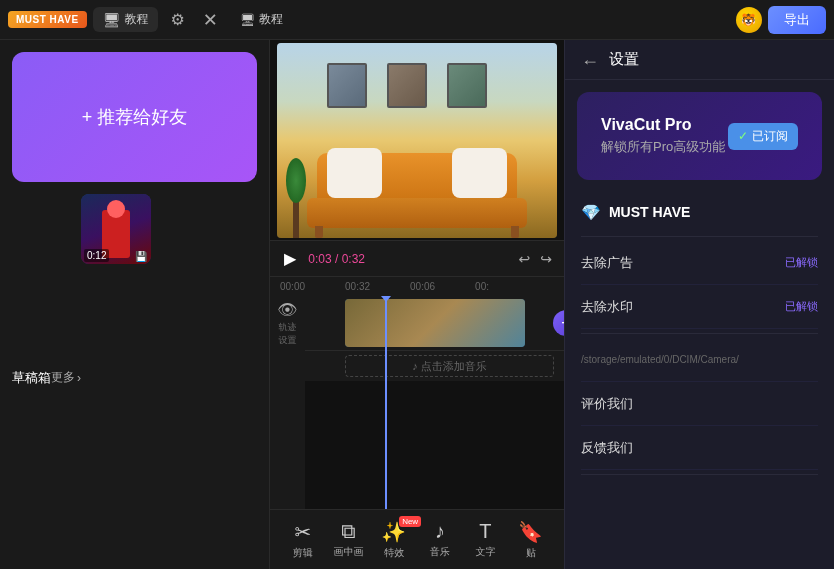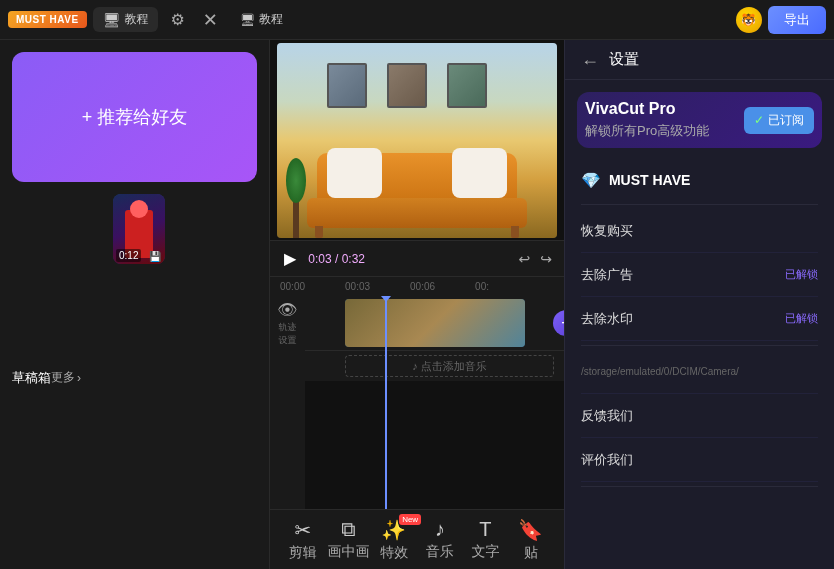--- a/index.html
+++ b/index.html
@@ -151,27 +151,26 @@
       background: none;
       border: none;
     }
     .draft-grid {
       display: flex;
       flex-wrap: wrap;
       gap: 8px;
     }
     .draft-item {
       position: relative;
-      width: 52px;
+      width: 70px;
       height: 70px;
       border-radius: 8px;
       overflow: hidden;
       cursor: pointer;
       background: #2a2a2a;
-      margin-left: 32px;
     }
     .draft-thumb-bg {
       width: 100%;
       height: 100%;
       background: linear-gradient(135deg, #1a3a6a, #3a1a6a);
       display: flex;
       align-items: center;
       justify-content: center;
     }
     .draft-duration {
@@ -284,21 +283,21 @@
     .play-btn {
       background: none;
       border: none;
       color: #fff;
       font-size: 16px;
       cursor: pointer;
       padding: 2px;
     }
     .time-display {
       font-size: 12px;
-      color: #f0abfc;
+      color: #ec4899;
     }
     .timeline-spacer { flex: 1; }
     .undo-btn, .redo-btn {
       background: none;
       border: none;
       color: #aaa;
       font-size: 14px;
       cursor: pointer;
     }
 
@@ -451,21 +450,21 @@
       align-items: center;
       gap: 2px;
       cursor: pointer;
       min-width: 42px;
     }
     .tool-icon {
       font-size: 20px;
       color: #ccc;
     }
     .tool-label {
-      font-size: 14px;
+      font-size: 10px;
       color: #aaa;
     }
     .tool-badge {
       position: relative;
     }
     .tool-badge .new-badge {
       position: absolute;
       top: -4px;
       right: -6px;
       background: #ff4040;
@@ -503,21 +502,21 @@
     }
     .settings-title {
       font-size: 15px;
       color: #fff;
       font-weight: 500;
     }
     .pro-card {
       margin: 12px;
       background: linear-gradient(135deg, #2d2060, #3a1a80);
       border-radius: 12px;
-      padding: 8px;
+      padding: 24px;
       display: flex;
       align-items: center;
       justify-content: space-between;
       flex-shrink: 0;
     }
     .pro-info .pro-name {
       font-size: 16px;
       font-weight: bold;
       color: #fff;
       margin-bottom: 4px;
@@ -679,21 +678,21 @@
         <span>0:03</span> / <span>0:32</span>
       </span>
       <div class="timeline-spacer"></div>
       <button class="undo-btn">↩</button>
       <button class="redo-btn">↪</button>
     </div>
 
     <div class="timeline-ruler">
       <div class="ruler-marks">
         <span>00:00</span>
-        <span>00:03</span>
+        <span>00:32</span>
         <span>00:06</span>
         <span>00:</span>
       </div>
     </div>
 
     <div class="timeline-area">
       <div class="track-controls">
         <button class="track-control-btn" style="font-size:16px;">👁</button>
         <span style="font-size:9px;color:#666;">轨迹<br>设置</span>
       </div>
@@ -766,23 +765,20 @@
     </div>
 
     <div class="settings-section">
 
       <div class="must-have-item">
         <span class="diamond-icon">💎</span>
         <span class="must-have-label">MUST HAVE</span>
       </div>
       <div class="section-divider"></div>
 
-      <div class="settings-item">
-        <span class="settings-item-label">恢复购买</span>
-      </div>
 
       <div class="settings-item">
         <span class="settings-item-label">去除广告</span>
         <span class="settings-item-value">已解锁</span>
       </div>
 
       <div class="settings-item">
         <span class="settings-item-label">去除水印</span>
         <span class="settings-item-value">已解锁</span>
       </div>
@@ -791,25 +787,25 @@
 
 
 
       <div class="settings-item">
         <div class="settings-item-col">
           <span class="settings-item-sub">/storage/emulated/0/DCIM/Camera/</span>
         </div>
       </div>
 
       <div class="settings-item">
+        <span class="settings-item-label">评价我们</span>
+      </div>
+
+      <div class="settings-item">
         <span class="settings-item-label">反馈我们</span>
       </div>
 
-      <div class="settings-item">
-        <span class="settings-item-label">评价我们</span>
-      </div>
-
       <div class="section-divider"></div>
 
     </div>
   </div>
 
 </div>
 
 </body></html>

